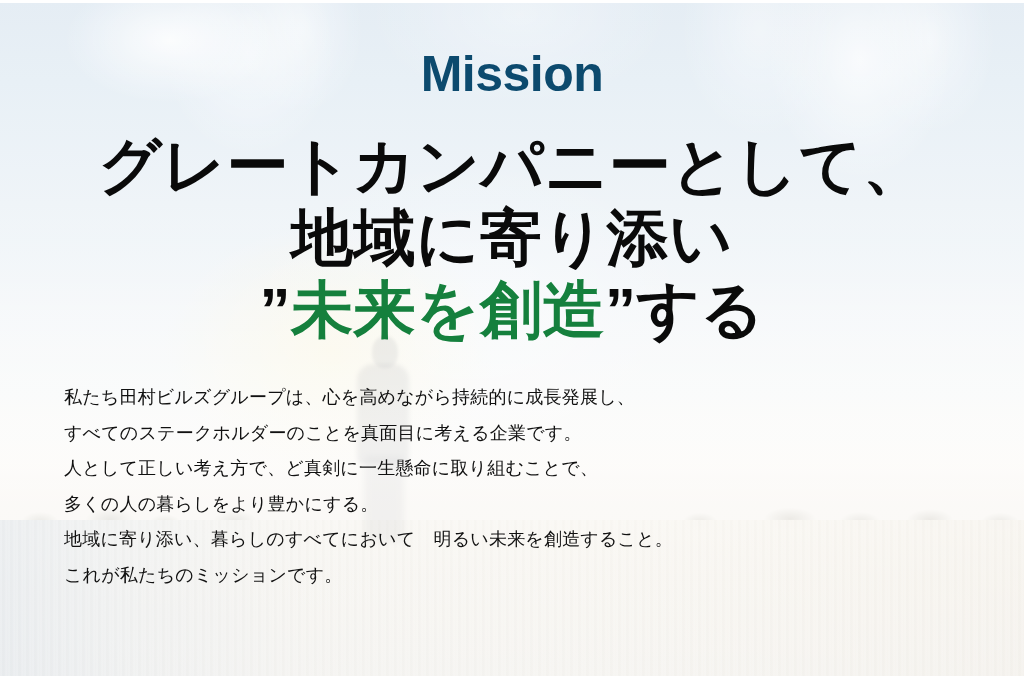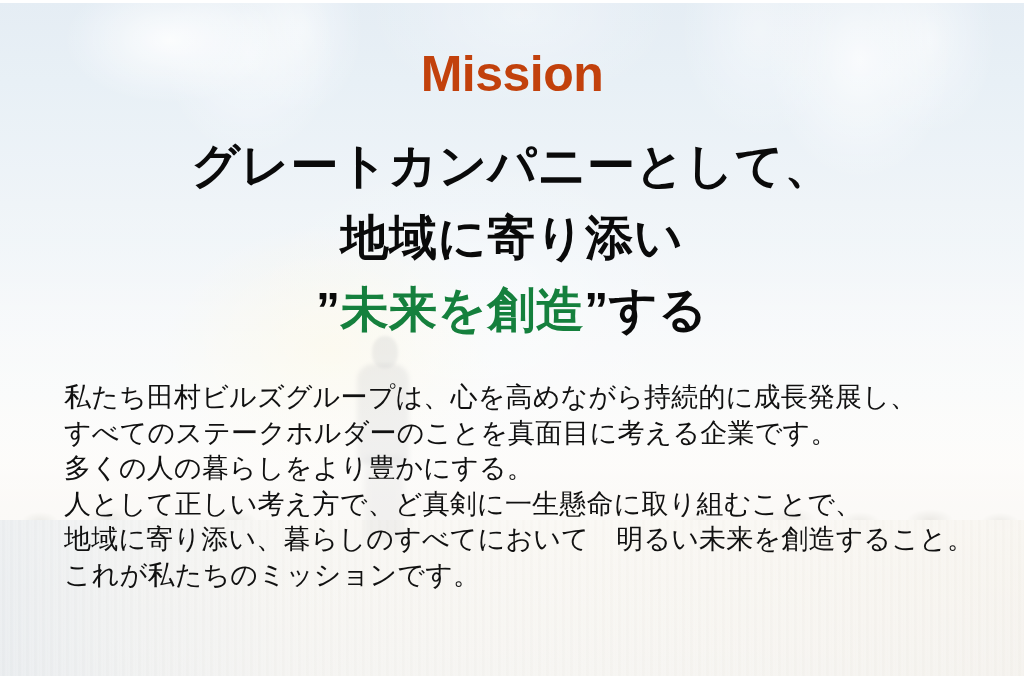--- a/index.html
+++ b/index.html
@@ -167,46 +167,46 @@
 
   .eyebrow-title {
     position: absolute;
     left: 0;
     top: 49px;
     width: 100%;
     text-align: center;
     font-size: 50px;
     font-weight: 800;
     letter-spacing: -0.5px;
-    color: #c2410c;
+    color: #0c4a6e;
     line-height: 1;
   }
 
   .headline {
     position: absolute;
     left: 0;
     top: 130px;
     width: 100%;
     text-align: center;
     color: #0a0a0a;
     font-weight: 800;
-    font-size: 48px;
+    font-size: 62px;
     line-height: 72px;
     letter-spacing: 0.5px;
     white-space: nowrap;
   }
   .headline-line { display: block; }
   .hl-green { color: #15803d; }
 
   .body-copy {
     position: absolute;
     left: 64px;
     top: 380px;
     color: #111111;
-    font-size: 27px;
+    font-size: 18px;
     line-height: 35.5px;
     font-weight: 400;
     letter-spacing: 0.2px;
     white-space: nowrap;
   }
   .body-line { display: block; }
 </style>
 </head>
 <body>
 
@@ -231,20 +231,20 @@
 
     <div class="headline">
       <span class="headline-line">グレートカンパニーとして、</span>
       <span class="headline-line">地域に寄り添い</span>
       <span class="headline-line"><span>”</span><span class="hl-green">未来を創造</span><span>”</span><span>する</span></span>
     </div>
 
     <div class="body-copy">
       <span class="body-line">私たち田村ビルズグループは、心を高めながら持続的に成長発展し、</span>
       <span class="body-line">すべてのステークホルダーのことを真面目に考える企業です。</span>
+      <span class="body-line">人として正しい考え方で、ど真剣に一生懸命に取り組むことで、</span>
       <span class="body-line">多くの人の暮らしをより豊かにする。</span>
-      <span class="body-line">人として正しい考え方で、ど真剣に一生懸命に取り組むことで、</span>
       <span class="body-line">地域に寄り添い、暮らしのすべてにおいて　明るい未来を創造すること。</span>
       <span class="body-line">これが私たちのミッションです。</span>
     </div>
 
   </div>
 </div>
 
 </body></html>

